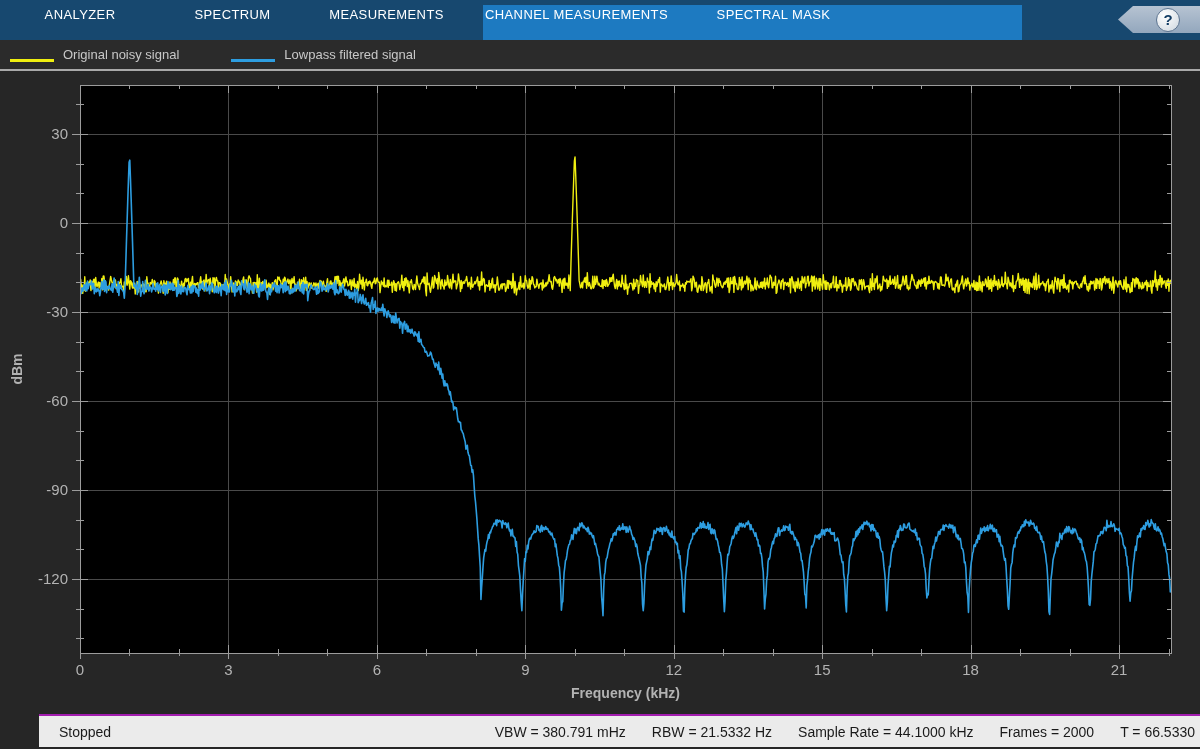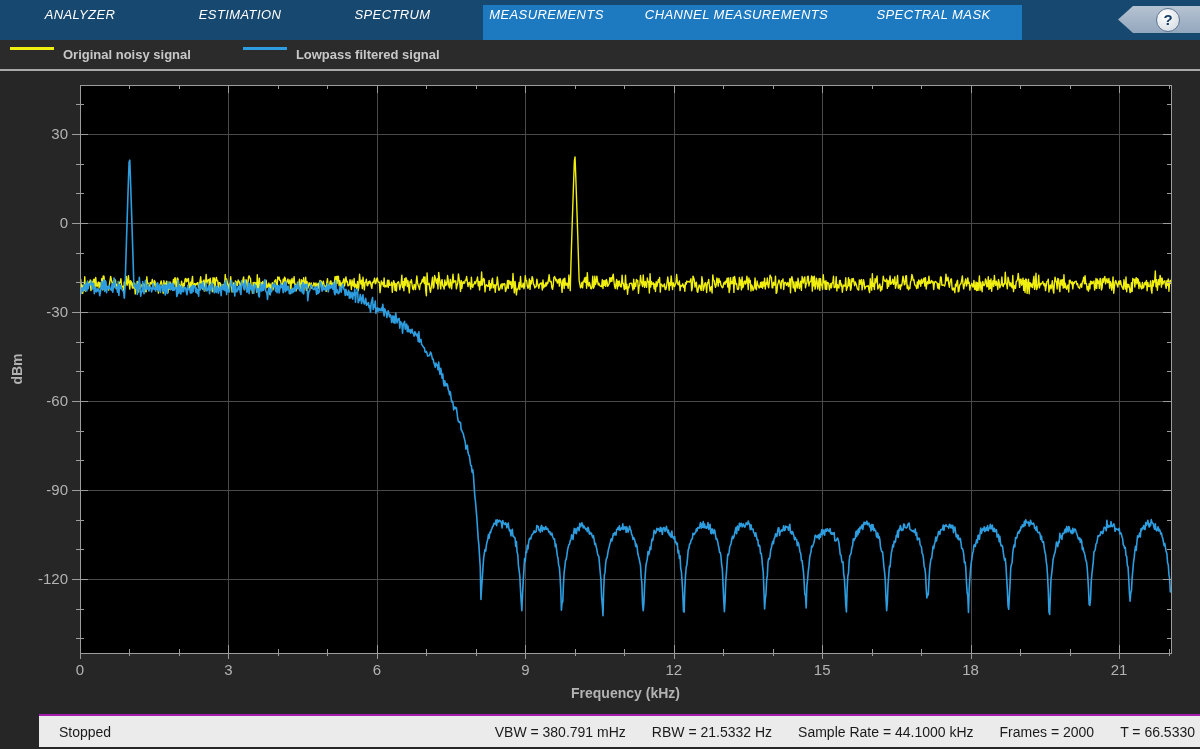--- a/index.html
+++ b/index.html
@@ -6,57 +6,56 @@
   body { width:1200px; height:749px; overflow:hidden;
          font-family:"Liberation Sans", sans-serif; }
   .app { position:relative; width:1200px; height:749px; }
 
   
   .tabbar { position:relative; height:40px; background:#17486f; display:flex; }
   .tab-highlight { position:absolute; left:483px; top:5px; width:539px; height:35px;
                    background:#1d7ac1; }
   .tab { position:relative; z-index:2; height:28px; display:flex; align-items:center;
          justify-content:center; color:#ffffff; font-size:13px; letter-spacing:.4px;
-         cursor:default; white-space:nowrap;font-style:italic; }
+         cursor:default; white-space:nowrap; }
   .help-tag { position:absolute; right:0px; top:6px; width:82px; height:27px;
               background:linear-gradient(#b6c3d2,#93a7bd);
               clip-path:polygon(0 50%, 15px 0, 100% 0, 100% 100%, 15px 100%);
               display:flex; align-items:center; z-index:3; }
   .help-circle { margin-left:38px; width:22px; height:22px; border-radius:50%;
                  background:radial-gradient(circle at 35% 30%, #ffffff, #cdd6de);
                  border:1px solid #5c7essay0; border:1px solid #5c7490;
                  color:#123c63; font-size:15px; font-weight:700;
                  display:flex; align-items:center; justify-content:center; }
 
   
   .legendbar { height:29px; background:#2b2b2b; border-bottom:2px solid #a9a9a9;
                display:flex; align-items:center; padding-left:10px; }
-  .legend-item { display:flex; align-items:flex-start; margin-right:52px;
-                 color:#c8c8c8; font-size:13px; font-weight:700; }
+  .legend-item { display:flex; align-items:flex-end; margin-right:52px;
+                 color:#c8c8c8; font-size:13px; font-weight:400; }
   .legend-swatch { width:44px; height:3px; margin-right:9px; }
 
   
   .scope { position:relative; width:1041px; height:643px; background:#262626; }
   .scope svg { position:absolute; left:0; top:0; }
 
   
   .statusbar { height:31px; background:#ebebeb; border-top:2px solid #a21caf;
                display:flex; align-items:center; font-size:14px; color:#1a1a1a;margin-left:39px; }
   .status-state { margin-left:20px; }
   .metrics { margin-left:auto; margin-right:5px; display:flex; gap:26px; white-space:nowrap; }
 </style>
 </head>
 <body>
 
 <div class="app">
 
   <div class="tabbar">
     <div class="tab-highlight"></div>
     <div class="tab" style="width:160px">ANALYZER</div>
-    <div class="tab" style="width:160px">ESTIMATION</div>
     <div class="tab" style="width:145px">SPECTRUM</div>
     <div class="tab" style="width:163px">MEASUREMENTS</div>
     <div class="tab" style="width:217px">CHANNEL MEASUREMENTS</div>
     <div class="tab" style="width:177px">SPECTRAL MASK</div>
     <div class="help-tag">
       <div class="help-circle">
         <span>?</span>
       </div>
     </div>
   </div>

